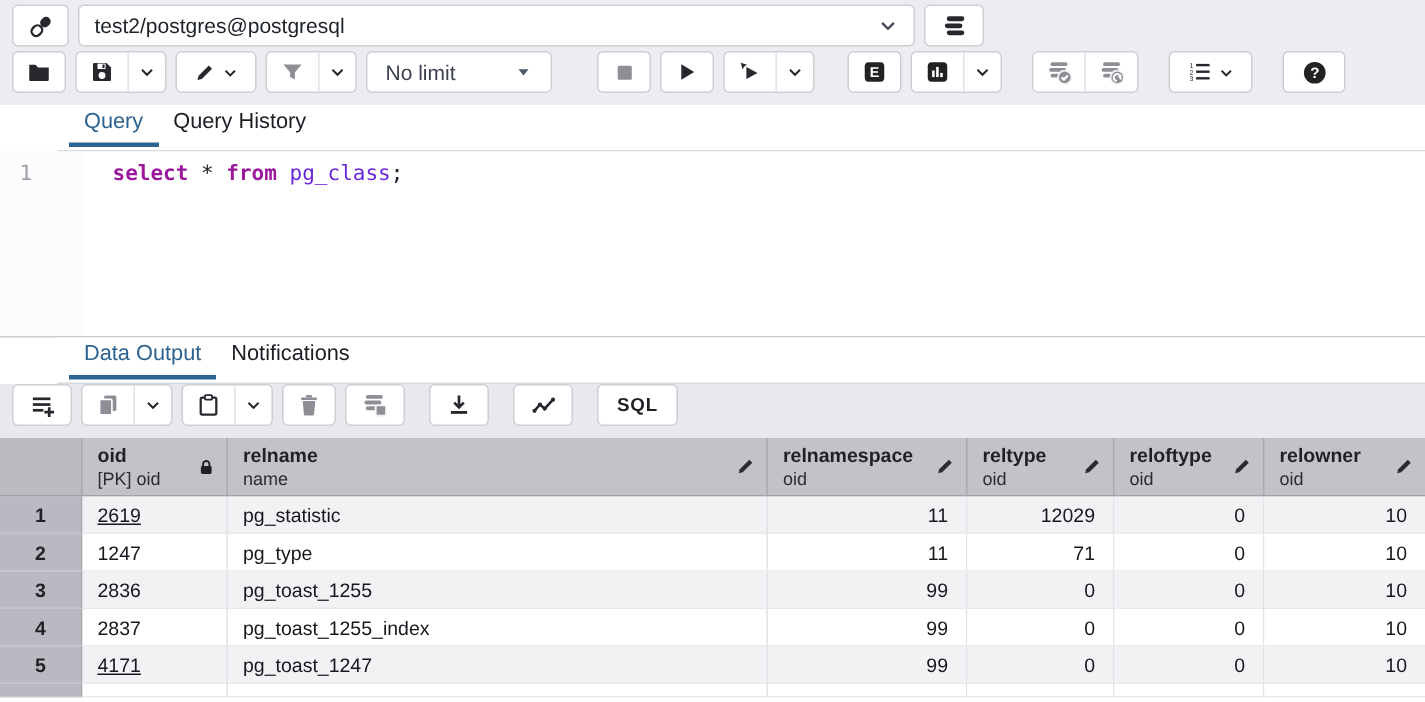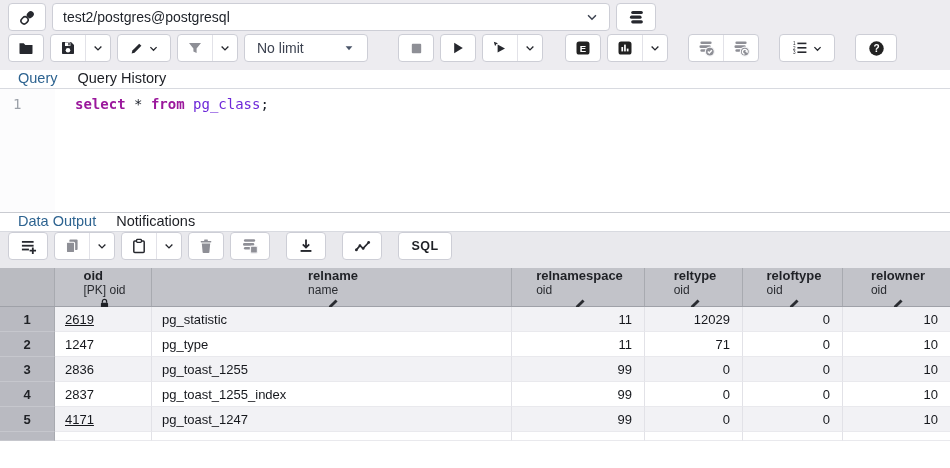--- a/index.html
+++ b/index.html
@@ -22,36 +22,36 @@
   .btn-group{display:flex;align-items:stretch;height:28px;background:#fff;border:1px solid #cdced6;border-radius:4px;overflow:hidden;box-sizing:border-box;}
   .tbtn{min-width:34px;display:flex;align-items:center;justify-content:center;color:#26282e;cursor:pointer;}
   .tbtn.narrow{min-width:24px;}
   .tbtn.divided{border-left:1px solid #e2e2e8;}
   .tbtn.disabled{color:#8e8f96;}
   .limit-select{height:28px;min-width:124px;background:#fff;border:1px solid #cdced6;border-radius:4px;display:flex;align-items:center;justify-content:space-between;padding:0 12px;font-size:14px;color:#3c4250;box-sizing:border-box;gap:14px;cursor:pointer;}
   .sp{width:18px;flex:0 0 auto;}
   .sqlbtn{font-size:12.5px;font-weight:bold;color:#1e2025;letter-spacing:.5px;padding:0 9px;}
 
   
-  .tabbar{height:19px;background:#fff;border-bottom:1px solid #d8dae0;display:flex;align-items:flex-start;padding-left:8px;box-sizing:border-box;flex:0 0 auto;}
+  .tabbar{height:31px;background:#fff;border-bottom:1px solid #d8dae0;display:flex;align-items:center;padding-left:8px;box-sizing:border-box;flex:0 0 auto;margin-left:38px;}
   .tab{padding:0 10px 6px;font-size:14.5px;color:#1c1e24;border-bottom:3px solid transparent;cursor:pointer;white-space:nowrap;}
   .tab.active{color:#2d6390;border-bottom-color:#2d6390;}
 
   
   .editor{height:124px;display:flex;border-bottom:1px solid #c9cbd1;box-sizing:border-box;font-family:"DejaVu Sans Mono",monospace;font-size:14px;background:#fff;flex:0 0 auto;}
   .gutter{width:55px;color:#9ca1a9;padding:7px 0 0 13px;box-sizing:border-box;background:#fcfcfd;}
   .code{padding:7px 0 0 20px;white-space:pre;color:#1a1f29;flex:1;cursor:text;}
   .tok-keyword{color:#9b189c;font-weight:bold;}
   .tok-identifier{color:#6d28d9;}
   .tok-operator,.tok-punctuation{color:#1a1f29;}
 
   
   .grid{flex:1;overflow:hidden;background:#fff;}
   .grid-header{display:flex;height:39px;background:#c2c3c9;border-bottom:1px solid #9fa1a8;box-sizing:border-box;}
-  .hc{box-sizing:border-box;border-right:1px solid #a8aab0;display:flex;align-items:center;padding:0 7px 0 10px;cursor:pointer;flex-direction:column;}
+  .hc{box-sizing:border-box;border-right:1px solid #a8aab0;display:flex;align-items:center;padding:0 7px 0 10px;cursor:pointer;}
   .hc:last-child{border-right:none;}
   .hc .stack{flex:1;line-height:1.18;min-width:0;}
   .hc .hname{display:block;font-size:13px;font-weight:bold;color:#1f2126;}
   .hc .htype{display:block;font-size:12px;color:#2a2c31;}
   .hc.corner{background:#babbc1;padding:0;}
   .grid-row{display:flex;height:25px;box-sizing:border-box;}
   .grid-row.odd .cell{background:#f2f2f5;}
   .rn{width:55px;flex:0 0 55px;background:#b9bac1;border-right:1px solid #a8aab0;border-bottom:1px solid #c6c7cd;display:flex;align-items:center;justify-content:center;font-size:13px;font-weight:bold;color:#1f2126;box-sizing:border-box;cursor:pointer;}
   .cell{box-sizing:border-box;border-right:1px solid #e2e2e7;border-bottom:1px solid #e9e9ed;font-size:13px;color:#16181d;display:flex;align-items:center;padding:0 10px;background:#fff;overflow:hidden;white-space:nowrap;cursor:cell;}
   .cell.num{justify-content:flex-end;padding-right:12px;}

